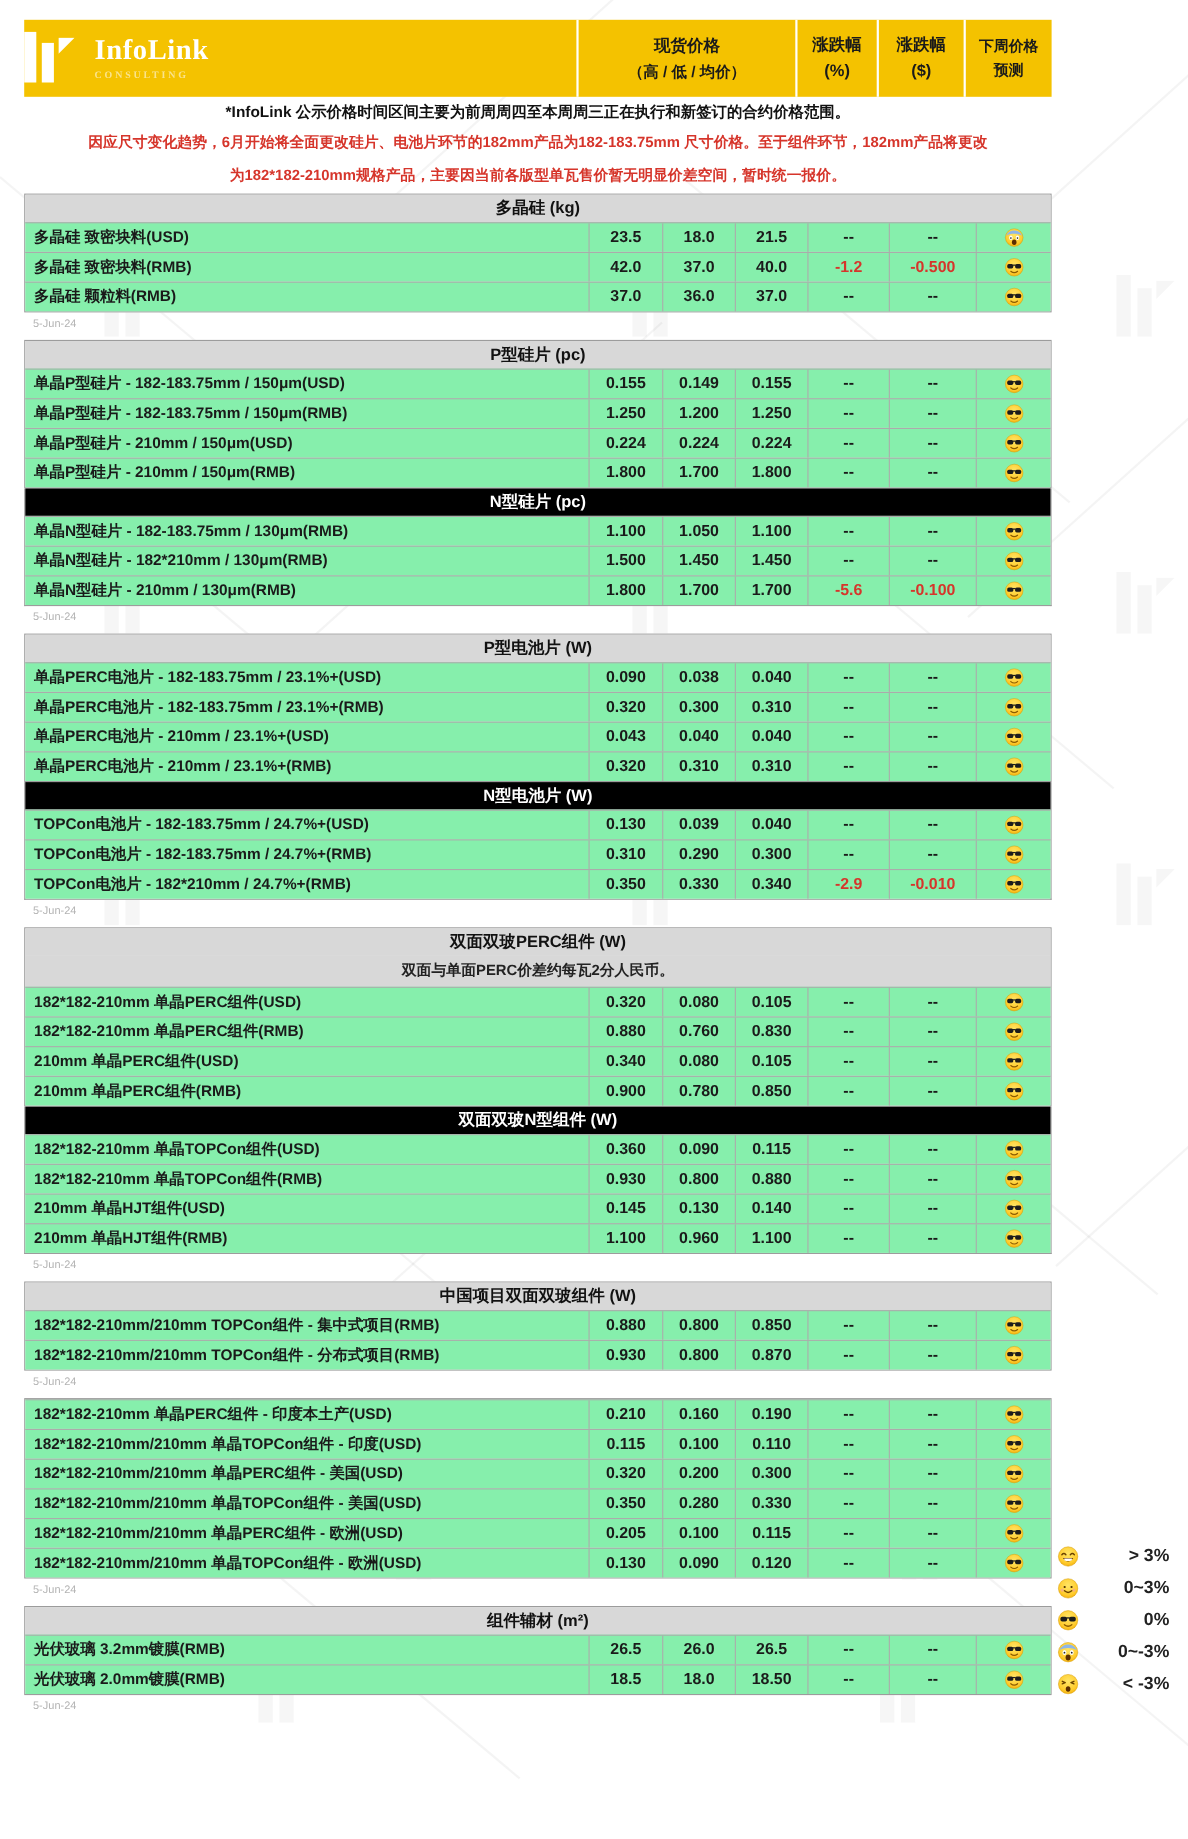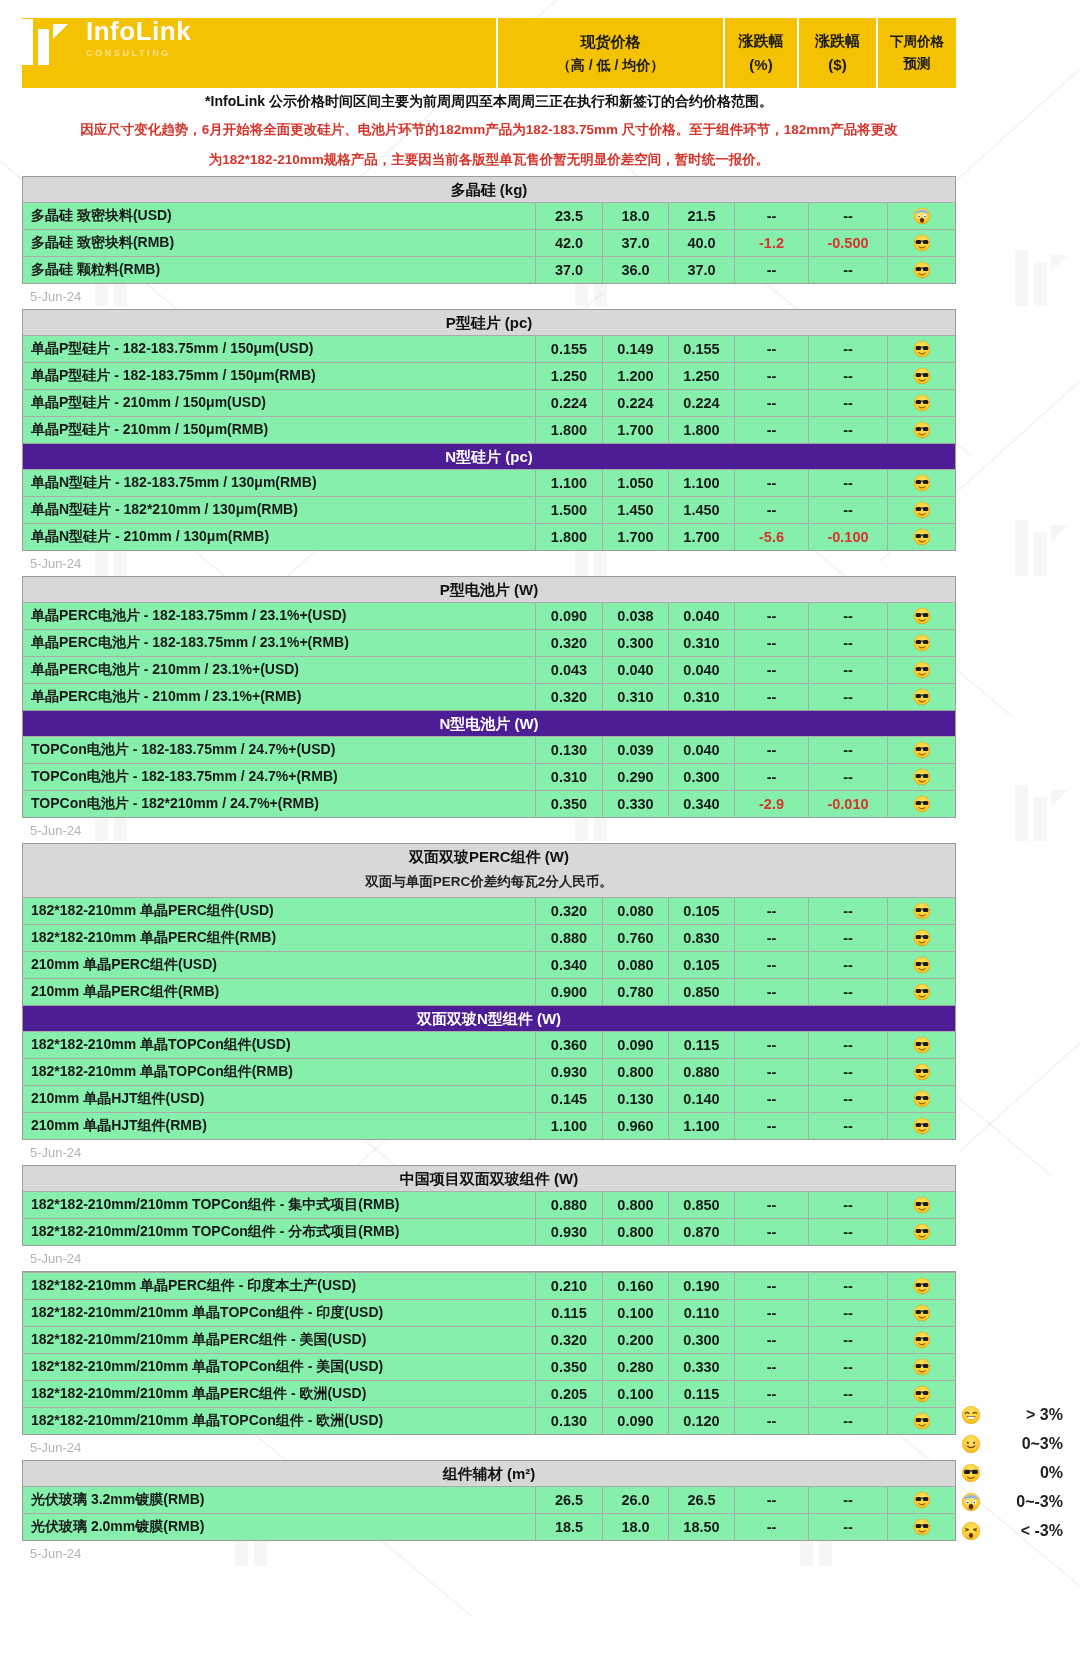--- a/index.html
+++ b/index.html
@@ -13,58 +13,58 @@
   .wm .wb2 { position:absolute; left:19px; top:12px; width:13px; height:44px; background:#bdbdbd; }
   .wm .wtri{ position:absolute; left:36px; top:5px; width:17px; height:17px; background:#bdbdbd;
              clip-path:polygon(0 0,100% 0,0 100%); }
   .wline { position:absolute; width:460px; height:2px; background:rgba(120,120,120,0.08);
            transform-origin:left center; }
 
   
   .table-wrap { position:absolute; left:22px; top:18px; width:934px; z-index:1; }
 
   .yellow-header { display:flex; height:70px; background:#F4C200; }
-  .logo-cell { flex:1 1 auto; display:flex; align-items:flex-start; padding-left:0; }
+  .logo-cell { flex:1 1 auto; display:flex; align-items:center; padding-left:0;font-family:Liberation Serif, serif; }
   .logo-mark { position:relative; width:56px; height:50px; }
   .logo-mark .b1 { position:absolute; left:0; top:1px; width:11px; height:46px; background:#fff; }
   .logo-mark .b2 { position:absolute; left:16px; top:11px; width:11px; height:36px; background:#fff; }
   .logo-mark .tri{ position:absolute; left:31px; top:6px; width:15px; height:15px; background:#fff;
                    clip-path:polygon(0 0,100% 0,0 100%); }
   .logo-text { margin-left:8px; display:flex; flex-direction:column; }
   .logo-name { color:#fff; font-size:26px; font-weight:bold; letter-spacing:0.5px; line-height:1; }
   .logo-sub  { color:rgba(255,255,255,0.55); font-size:9px; font-weight:bold; letter-spacing:2.6px; margin-top:4px; }
 
   .yh-col { border-left:2px solid #fff; box-sizing:border-box; display:flex; flex-direction:column;
             justify-content:center; align-items:center; text-align:center; font-weight:bold;
             font-size:15px; line-height:1.6; }
-  .yh-spot { width:227px; } .yh-pct { width:74px; } .yh-usd { width:79px; }
+  .yh-spot { width:199px; } .yh-pct { width:74px; } .yh-usd { width:79px; }
   .yh-fc { width:80px; font-size:13.5px; }
   .yh-sub { font-size:14px; }
 
   .notes { height:88px; box-sizing:border-box; padding-top:5px; text-align:center; }
   .note-main { font-size:14px; font-weight:bold; color:#111; }
   .note-red  { font-size:13.5px; font-weight:bold; color:#D6352B; line-height:1.6; margin-top:8px; }
 
   .section { border:1px solid #9c9c9c; background:#fff; }
   .section + .section { border-top:none; }
   .sec-header { background:#D8D8D8; color:#111; text-align:center; font-weight:bold; font-size:15px;
                 height:25px; line-height:25px; }
-  .sec-header.dark { background:#4c1d95; color:#fff; }
+  .sec-header.dark { background:#000000; color:#fff; }
   .sec-subtitle { background:#D8D8D8; text-align:center; font-weight:bold; font-size:13.5px;
                   height:28px; line-height:25px; color:#222; }
 
   .row { display:flex; height:27px; box-sizing:border-box; border-top:1px solid #ababab; background:#86efac; }
   .cell { display:flex; align-items:center; justify-content:center; box-sizing:border-box;
           border-left:1px solid #ababab; font-weight:bold; font-size:14.5px; color:#1a1a1a; }
   .cell.name { width:512px; justify-content:flex-start; padding-left:8px; border-left:none; font-size:14px; }
   .cell.v1 { width:67px; } .cell.v2 { width:66px; } .cell.v3 { width:66px; }
   .cell.v4 { width:74px; } .cell.v5 { width:79px; } .cell.fc { flex:1; }
   .neg { color:#D6352B; }
 
-  .block-date { height:25px; box-sizing:border-box; padding:5px 0 0 8px; font-size:13px; color:#b3b3b3; }
+  .block-date { height:25px; box-sizing:border-box; padding:5px 0 0 8px; font-size:10px; color:#b3b3b3; }
 
   .legend { position:absolute; left:960px; top:1400px; z-index:2; }
   .legend-item { display:flex; align-items:center; height:29px; width:103px; }
   .legend-label { margin-left:auto; font-weight:bold; font-size:16px; color:#222; }
   .emoji-box { display:flex; align-items:center; justify-content:center; }
 </style>
 </head>
 <body>
 
 <div class="page">

